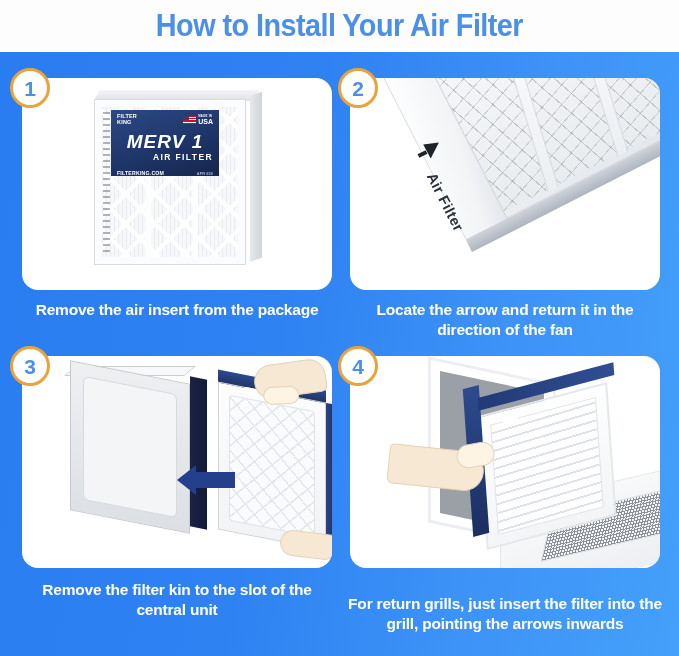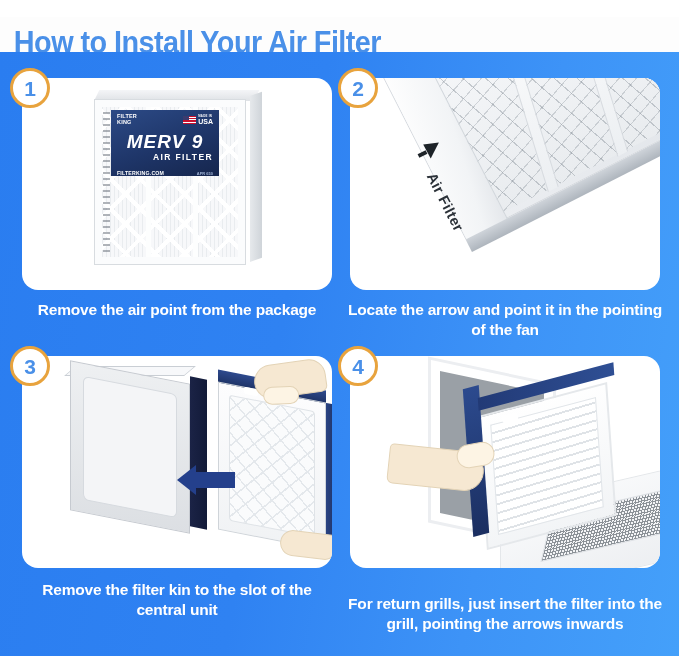--- a/index.html
+++ b/index.html
@@ -8,21 +8,21 @@
     font-family:"Liberation Sans", sans-serif;
     background:#ffffff;
     overflow:hidden;
     position:relative;
   }
 
   
   #title-band {
     position:absolute; left:0; top:0; width:679px; height:52px;
     background:#fdfdfd;
-    display:flex; align-items:center; justify-content:flex-start;margin-top:17px;
+    display:flex; align-items:center; justify-content:center;
   }
   #page-title {
     font-size:31px; font-weight:bold; letter-spacing:-0.6px;
     color:#4a90e8;
     font-family:"Liberation Sans", sans-serif;
     transform:scaleX(0.93);
     white-space:nowrap;
   }
 
   
@@ -353,37 +353,37 @@
                 <div>KING</div>
               </div>
               <div style="display:flex;align-items:center;gap:2px">
                 <div class="lbl-flag"></div>
                 <div class="lbl-usa">
                   <small>MADE IN</small>
                   <span>USA</span>
                 </div>
               </div>
             </div>
-            <div class="lbl-merv">MERV 9</div>
+            <div class="lbl-merv">MERV 1</div>
             <div class="lbl-air">AIR FILTER</div>
             <div class="lbl-foot">
               <div class="lbl-site">FILTERKING.COM</div>
               <div class="lbl-apr">APR 650</div>
             </div>
           </div>
         </div>
       </div>
 
     </div>
   </div>
   <div class="badge">
     <span class="badge-num">1</span>
   </div>
 </div>
-<div class="caption" id="caption-1">Remove the air point from the package</div>
+<div class="caption" id="caption-1">Remove the air insert from the package</div>
 
 <div class="panel" id="panel-2">
   <div class="card">
     <div class="stage" id="corner-stage">
       <div class="c-body">
         <div class="c-mesh"></div>
         <div class="c-vane" style="left:112px"></div>
         <div class="c-vane" style="left:190px"></div>
         <div class="c-vane" style="left:268px"></div>
         <div class="c-rail"></div>
@@ -391,21 +391,21 @@
       <div class="c-edge"></div>
       <div class="c-arrow"></div>
       <div class="c-arrow-tail"></div>
       <div class="c-text">Air Filter</div>
     </div>
   </div>
   <div class="badge">
     <span class="badge-num">2</span>
   </div>
 </div>
-<div class="caption" id="caption-2">Locate the arrow and point it in the pointing of the fan</div>
+<div class="caption" id="caption-2">Locate the arrow and return it in the direction of the fan</div>
 
 <div class="panel" id="panel-3">
   <div class="card">
     <div class="stage">
       <div class="unit-depth-top"></div>
       <div class="unit-depth"></div>
       <div class="unit-box">
         <div class="unit-inner"></div>
       </div>
 

